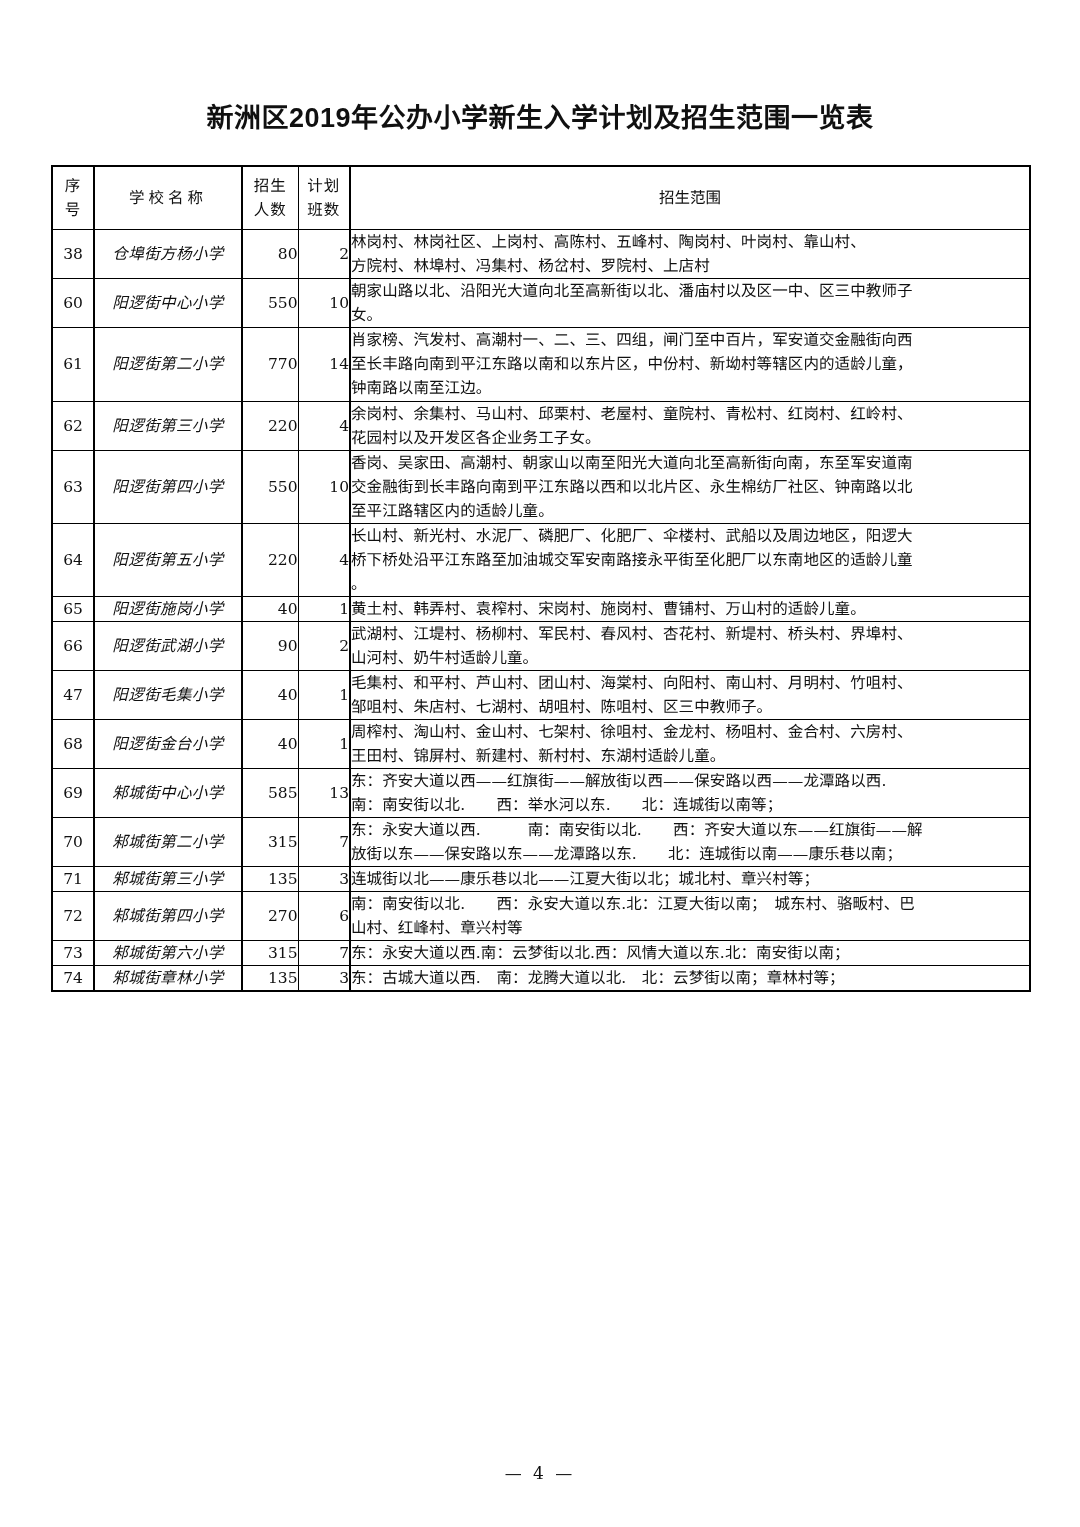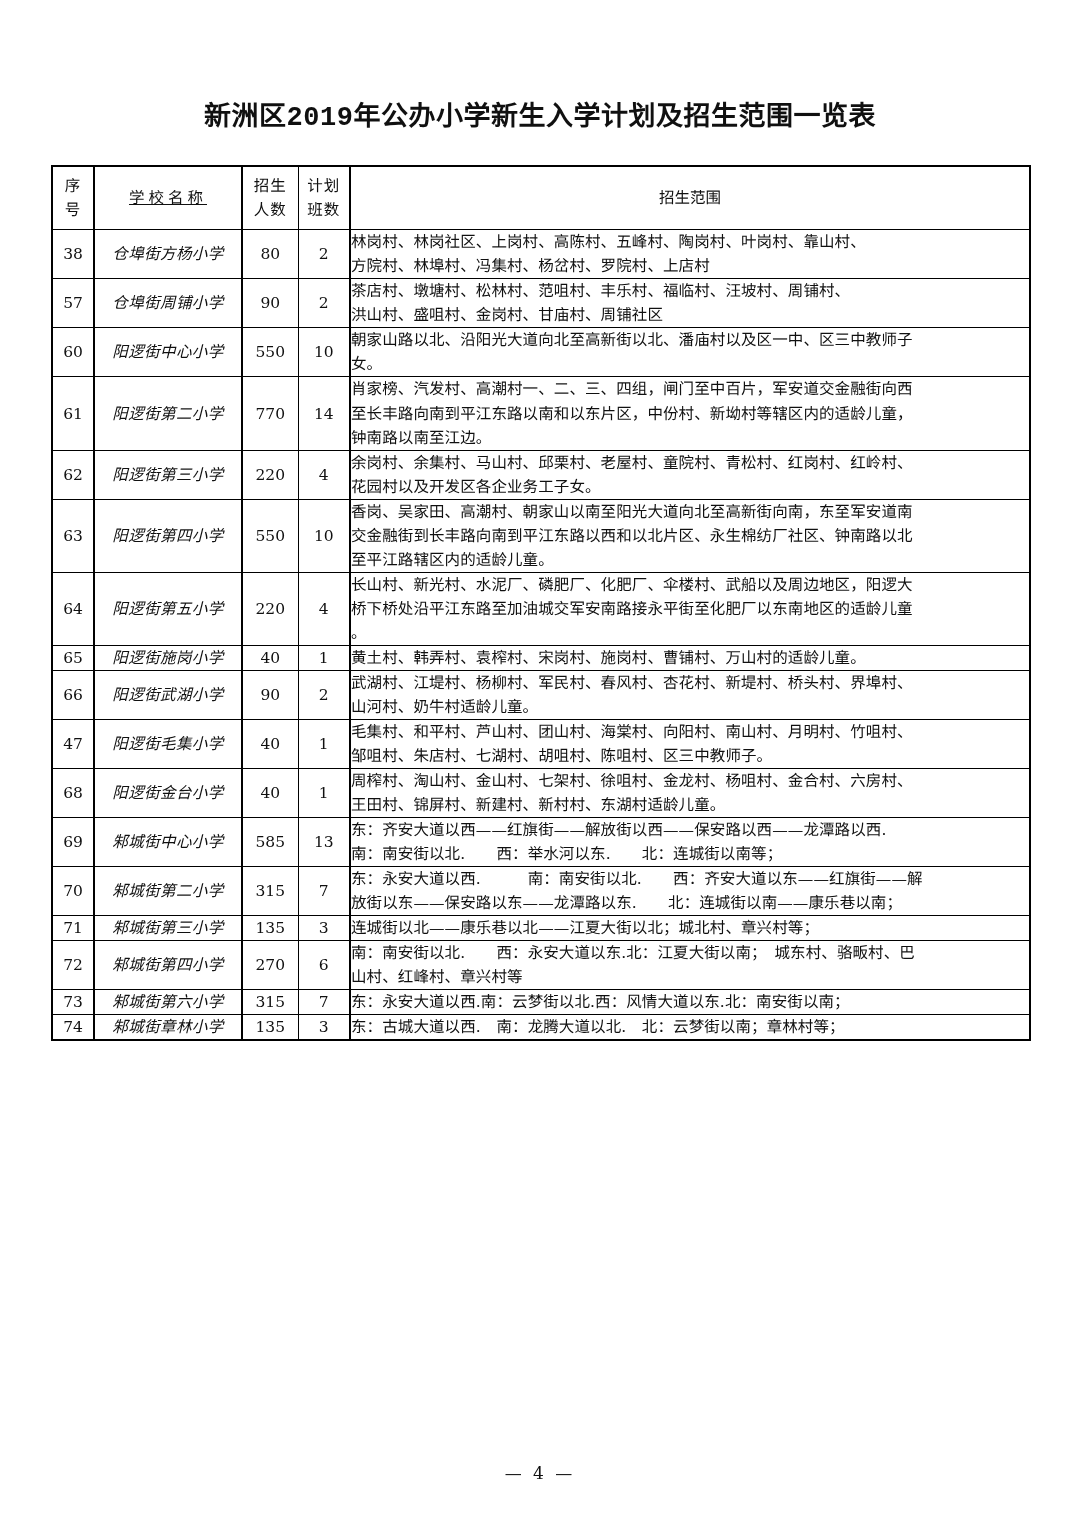--- a/index.html
+++ b/index.html
@@ -23,21 +23,21 @@
     box-sizing: border-box;
   }
   .doc-title {
     text-align: center;
     font-size: 27px;
     font-weight: bold;
     letter-spacing: 0.5px;
     padding-top: 102px;
     padding-bottom: 0;
     line-height: 1.2;
-    font-family: Liberation Mono, monospace;
+    font-family: Liberation Sans, sans-serif;
   }
   .table-wrap {
     margin: 31px auto 0 auto;
     width: 978px;
   }
   table.main {
     border-collapse: collapse;
     width: 978px;
     table-layout: fixed;
     border: 2.5px solid #000;
@@ -80,36 +80,35 @@
     height: 62px;
     line-height: 1.22;
     border-bottom-width: 2px;
   }
   th .stack {
     display: block;
     letter-spacing: 1px;
   }
   th.h-name {
     letter-spacing: 4px;
-    text-decoration: underline;
   }
   td.idx {
     text-align: center;
     font-size: 15px;
     font-family: "DejaVu Serif", "Liberation Serif", serif;
   }
   td.sname {
     text-align: center;
     font-size: 15.5px;
     letter-spacing: 0.4px;
     white-space: nowrap;
     font-style: italic;
   }
   td.num {
-    text-align: center;
+    text-align: right;
     font-size: 15px;
   }
   td.range {
     text-align: left;
     padding: 5px 7px 5px 8px;
     font-size: 15.3px;
     line-height: 1.62;
     letter-spacing: 0.1px;
     margin-left: 12px;
   }
@@ -165,30 +164,20 @@
             <td class="idx">38</td>
             <td class="sname">仓埠街方杨小学</td>
             <td class="num">80</td>
             <td class="num">2</td>
             <td class="range">
               <span class="range-line">林岗村、林岗社区、上岗村、高陈村、五峰村、陶岗村、叶岗村、靠山村、</span>
               <span class="range-line">方院村、林埠村、冯集村、杨岔村、罗院村、上店村</span>
             </td>
           </tr>
           <tr>
-            <td class="idx">57</td>
-            <td class="sname">仓埠街周铺小学</td>
-            <td class="num">90</td>
-            <td class="num">2</td>
-            <td class="range">
-              <span class="range-line">茶店村、墩塘村、松林村、范咀村、丰乐村、福临村、汪坡村、周铺村、</span>
-              <span class="range-line">洪山村、盛咀村、金岗村、甘庙村、周铺社区</span>
-            </td>
-          </tr>
-          <tr>
             <td class="idx">60</td>
             <td class="sname">阳逻街中心小学</td>
             <td class="num">550</td>
             <td class="num">10</td>
             <td class="range">
               <span class="range-line">朝家山路以北、沿阳光大道向北至高新街以北、潘庙村以及区一中、区三中教师子</span>
               <span class="range-line">女。</span>
             </td>
           </tr>
           <tr>

